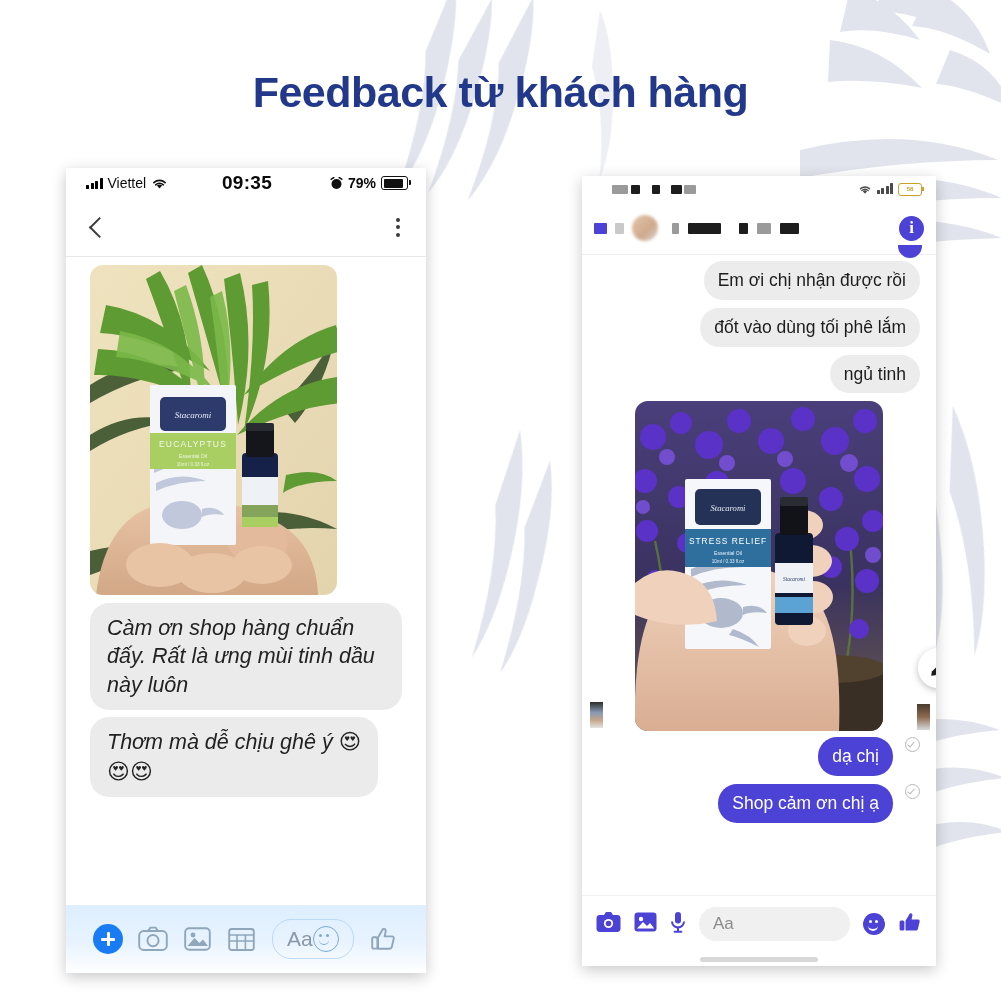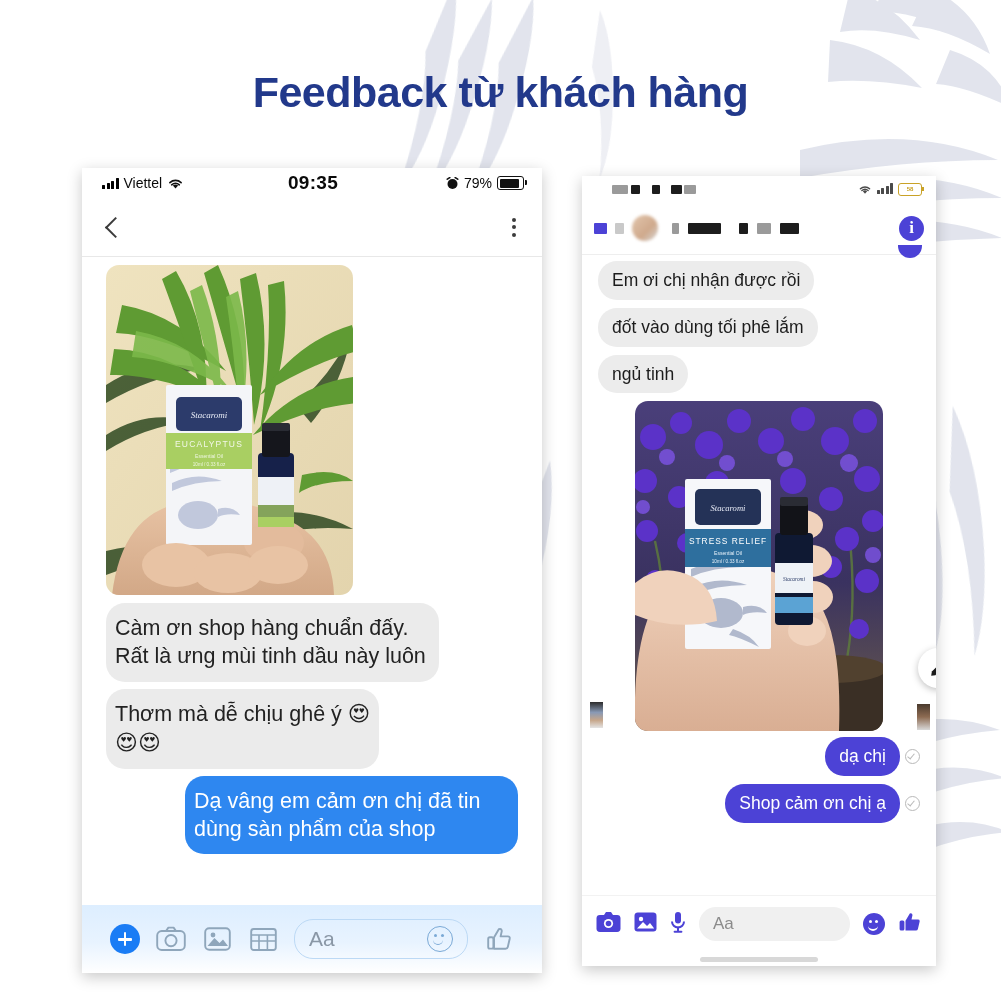--- a/index.html
+++ b/index.html
@@ -16,53 +16,53 @@
   
   .page-title{
     position:absolute;top:68px;left:0;width:1001px;text-align:center;
     font-size:43px;font-weight:bold;letter-spacing:-0.5px;
     color:#22398b;white-space:nowrap;
   }
 
   
   .phone{position:absolute;background:#fff;overflow:hidden;
          box-shadow:0 4px 14px rgba(0,0,0,.22);}
-  #phone-left{left:66px;top:168px;width:460px;height:805px;margin-left:16px;}
+  #phone-left{left:66px;top:168px;width:360px;height:805px;}
   #phone-right{left:582px;top:176px;width:354px;height:790px;}
 
   
   .ios-status{height:30px;display:flex;align-items:center;padding:0 18px 0 20px;
               font-size:14px;font-weight:bold;color:#0a0a0a;}
   .ios-status .left{display:flex;align-items:center;gap:5px;flex:1;}
   .ios-status .mid{flex:0 0 auto;font-size:19px;letter-spacing:.3px;}
   .ios-status .right{display:flex;align-items:center;gap:5px;flex:1;justify-content:flex-end;}
   .bars{display:flex;align-items:flex-end;gap:1.5px;height:11px;}
   .bars i{display:block;width:3px;background:#000;border-radius:.5px;}
   .bars i:nth-child(1){height:4px}.bars i:nth-child(2){height:6px}
   .bars i:nth-child(3){height:8px}.bars i:nth-child(4){height:11px}
   .carrier{font-size:14px;font-weight:normal;}
-  .battpct{font-size:14px;font-weight:normal;}
+  .battpct{font-size:14px;font-weight:bold;}
   .batt{width:25px;height:12px;border:1.6px solid #111;border-radius:3px;position:relative;}
   .batt::after{content:"";position:absolute;right:-4px;top:3px;width:2px;height:5px;background:#111;border-radius:0 1px 1px 0;}
   .batt span{position:absolute;left:1.5px;top:1.5px;bottom:1.5px;background:#111;border-radius:1px;}
 
   
   .ios-nav{height:58px;display:flex;align-items:center;justify-content:space-between;
            padding:0 26px;border-bottom:1px solid #e8e8e8;background:#fff;}
   .chev-back{width:13px;height:13px;border-left:2.6px solid #3b3b3b;border-bottom:2.6px solid #3b3b3b;
              transform:rotate(45deg);}
   .kebab{display:flex;flex-direction:column;gap:3.5px;}
   .kebab i{width:4px;height:4px;border-radius:50%;background:#3b3b3b;display:block;}
 
   
   .thread{position:relative;background:#fff;padding:8px 0 0 0;}
   .row{display:flex;padding:0 24px;margin-bottom:7px;}
   .row.out{justify-content:flex-end;}
-  .bubble{max-width:315px;border-radius:19px;padding:11px 9px;
-          font-size:21.5px;line-height:1.32;color:#222;background:#ebebeb;}
+  .bubble{max-width:315px;border-radius:19px;padding:11px 17px;
+          font-size:21.5px;line-height:1.32;color:#222;background:#ebebeb;font-style:italic;}
   .bubble.out{background:#2e87f0;color:#fff;}
   .emoji{font-size:22px;}
 
   
   .photo-left{margin:0 24px 8px 24px;width:247px;height:330px;border-radius:13px;overflow:hidden;position:relative;}
   .photo-right{margin:0 auto 6px auto;width:248px;height:330px;border-radius:13px;overflow:hidden;position:relative;}
 
   
   .composer-left{position:absolute;left:0;right:0;bottom:0;height:68px;
      background:linear-gradient(180deg,#ddeeff 0%,#e8f3ff 55%,#ffffff 100%);
@@ -91,22 +91,22 @@
   .batt-y::after{content:"";position:absolute;right:-3px;top:3px;width:2px;height:4px;background:#c9a227;}
 
   .and-nav{height:52px;display:flex;align-items:center;gap:8px;padding:0 12px;border-bottom:1px solid #eee;}
   .info-icon{width:25px;height:25px;border-radius:50%;background:#4c42d6;color:#fff;
              display:flex;align-items:center;justify-content:center;font-size:17px;font-weight:bold;
              font-family:"Liberation Serif",serif;margin-left:auto;}
   .avatar-blur{width:26px;height:26px;border-radius:50%;
     background:linear-gradient(135deg,#e2c6ad,#cfa98c 60%,#d8d8d8);filter:blur(1.4px);}
 
   .thread-r{position:relative;padding:6px 0 0 0;}
-  .row-r{display:flex;padding:0 16px;margin-bottom:8px;}
-  .row-r.out{justify-content:flex-end;align-items:center;gap:5px;}
+  .row-r{display:flex;padding:0 16px;margin-bottom:8px;justify-content:flex-end;}
+  .row-r.out{justify-content:flex-end;gap:12px;}
   .bub-r{max-width:255px;border-radius:19px;padding:8px 14px;font-size:17.5px;line-height:1.3;
          color:#1c1c1c;background:#ececec;}
   .bub-r.out{background:#4c42d6;color:#fff;}
   .tick{width:13px;height:13px;border-radius:50%;border:1.4px solid #b9b9b9;position:relative;flex:0 0 auto;}
   .tick::after{content:"";position:absolute;left:3.4px;top:2.2px;width:3px;height:6px;
      border-right:1.4px solid #b9b9b9;border-bottom:1.4px solid #b9b9b9;transform:rotate(40deg);}
 
   .pencil-fab{position:absolute;right:-22px;top:472px;width:40px;height:40px;border-radius:50%;
      background:#fff;box-shadow:0 2px 7px rgba(0,0,0,.25);display:flex;align-items:center;justify-content:center;}
   .pencil{width:17px;height:17px;position:relative;transform:rotate(0deg);}
@@ -296,23 +296,20 @@
     <div class="row">
       <div class="bubble">Càm ơn shop hàng chuẩn đấy. Rất là ưng mùi tinh dầu này luôn</div>
     </div>
     <div class="row">
       <div class="bubble">
         <span>Thơm mà dễ chịu ghê ý 😍</span><br>
         <span class="emoji">😍😍</span>
       </div>
     </div>
 
-    <div class="row out">
-      <div class="bubble out">Dạ vâng em cảm ơn chị đã tin dùng sàn phẩm của shop</div>
-    </div>
   </div>
 
   <div class="composer-left">
     <span class="cicon">
         <span class="plus-btn"></span>
       </span>
     <span class="cicon">
       <svg width="30" height="26" viewBox="0 0 30 26">
         <rect x="1.2" y="5" width="27.6" height="19" rx="4.5" fill="none" stroke="#8fa6bb" stroke-width="1.9"></rect>
         <path d="M10 5 l2.4 -3.4 h5.2 L20 5" fill="none" stroke="#8fa6bb" stroke-width="1.9" stroke-linejoin="round"></path>

